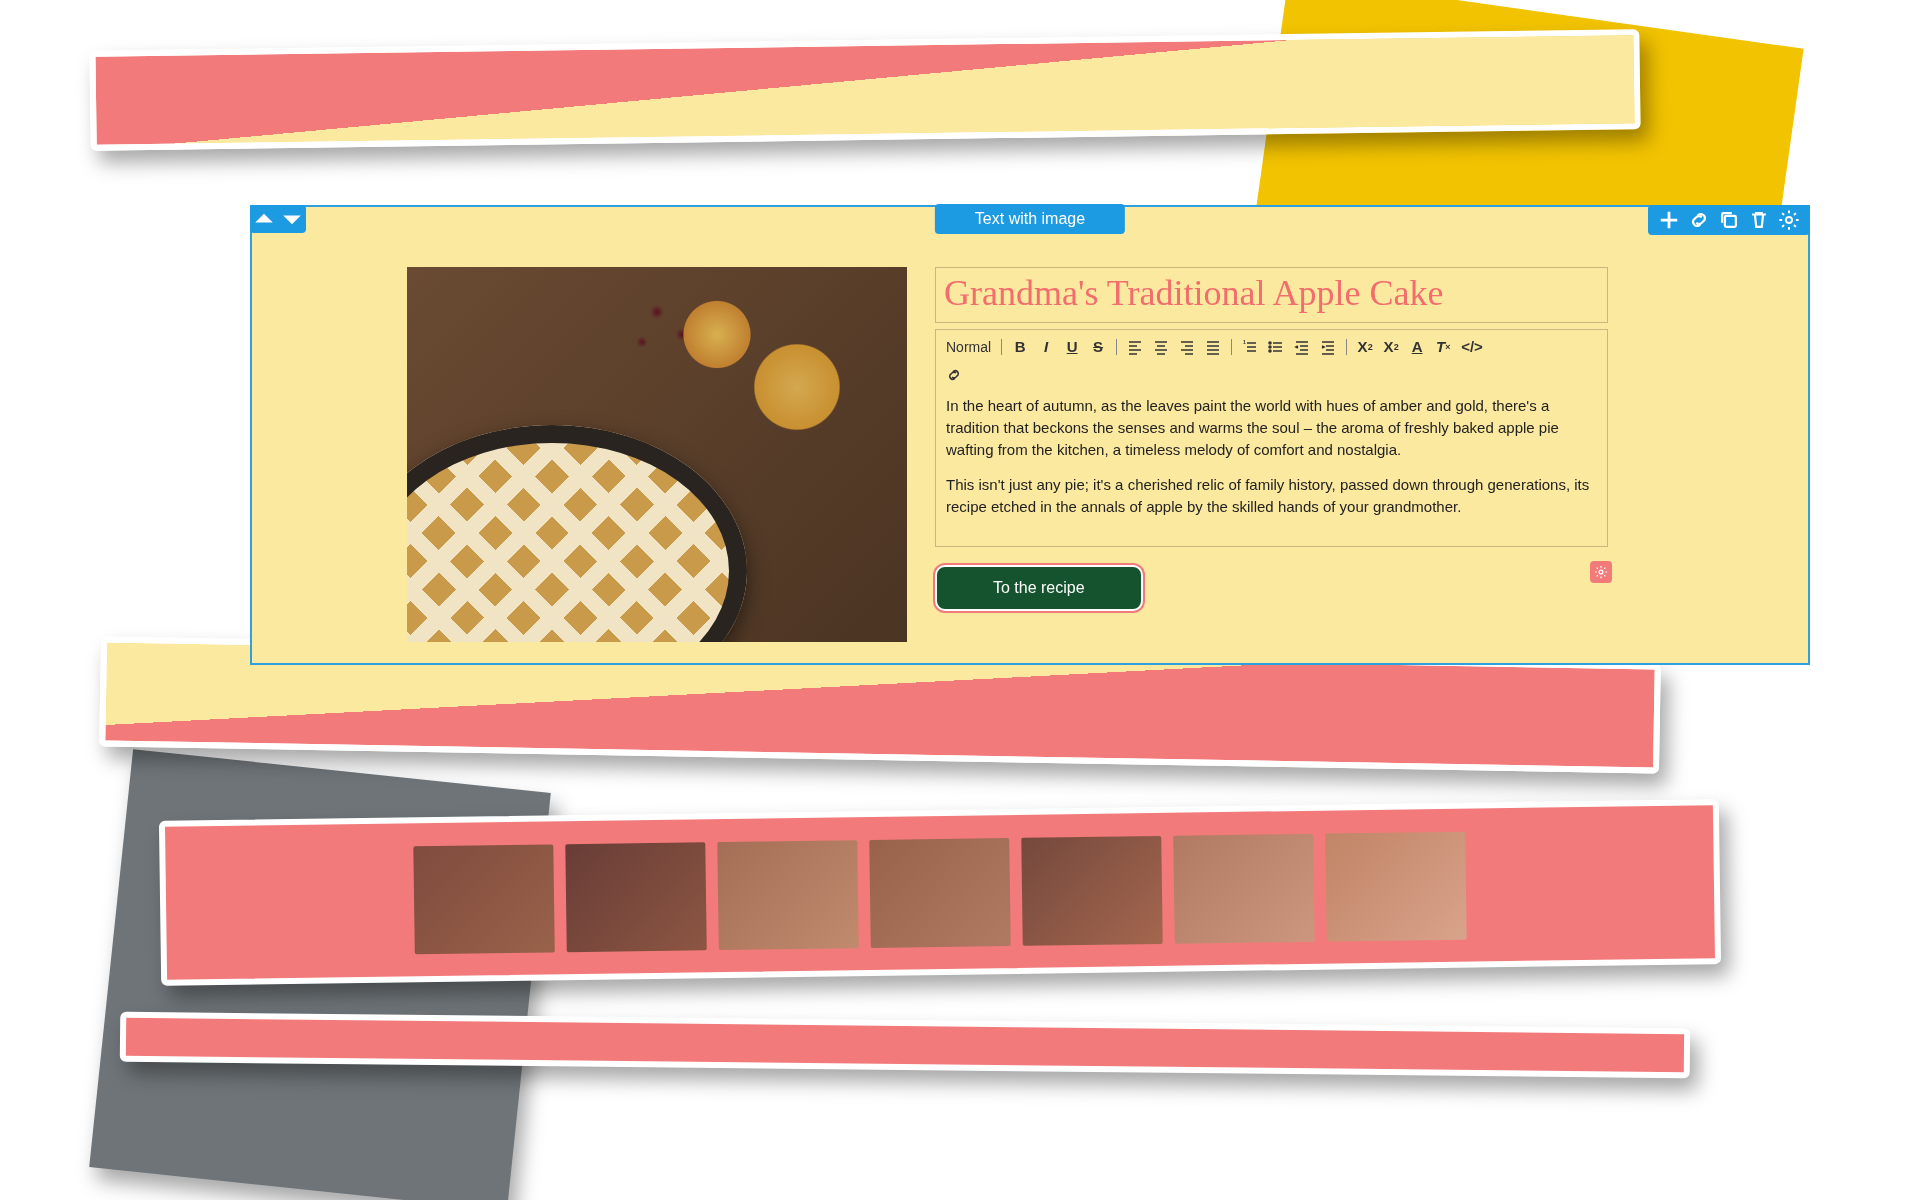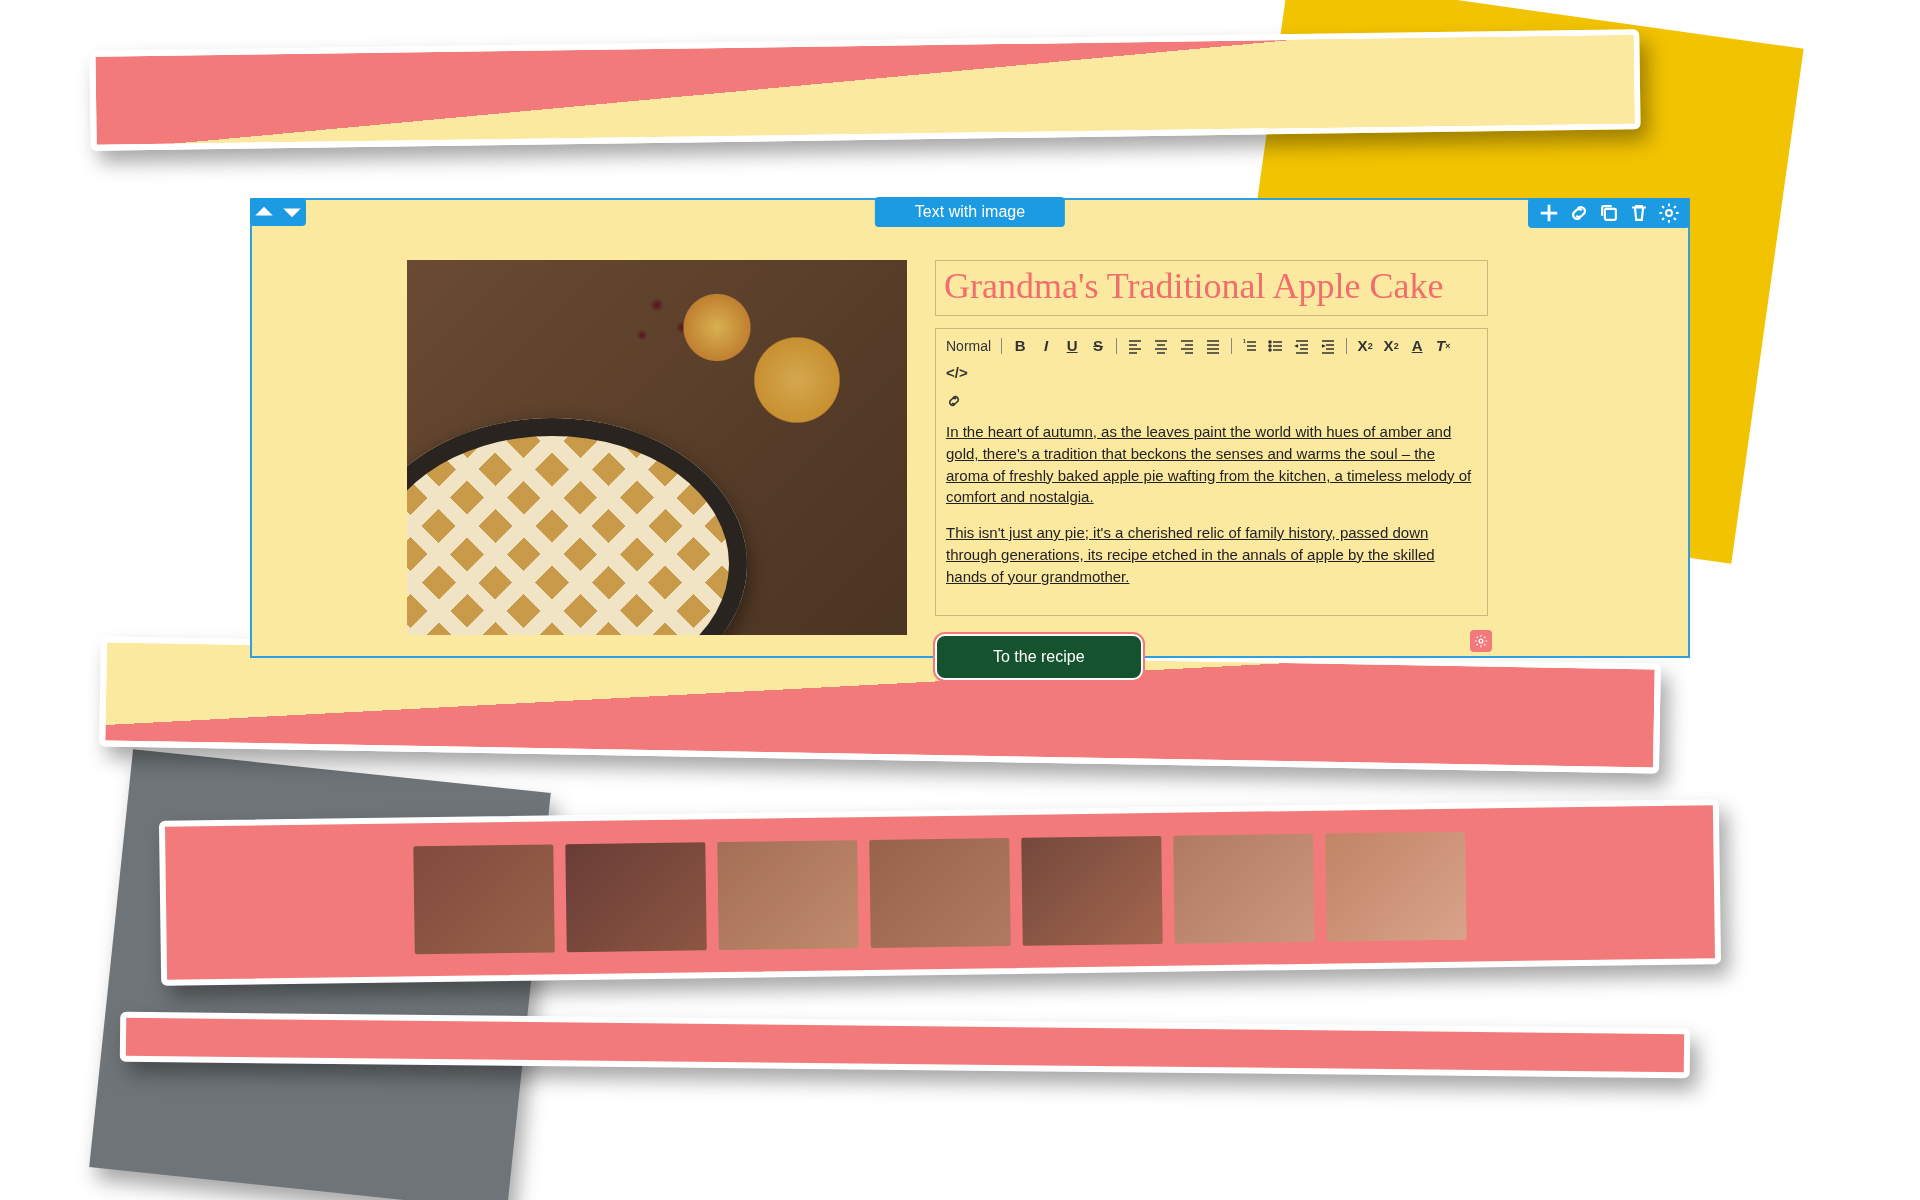--- a/index.html
+++ b/index.html
@@ -85,22 +85,22 @@
 .thumb.t3{background:linear-gradient(135deg,#8a6a4a,#b0906a);}
 .thumb.t4{background:linear-gradient(135deg,#7a5a3a,#9a7a5a);}
 .thumb.t5{background:linear-gradient(135deg,#4a3828,#8a6040);}
 .thumb.t6{background:linear-gradient(135deg,#9a7a5a,#c0a080);}
 .thumb.t7{background:linear-gradient(135deg,#b08860,#d0b090);}
 
 
 .editor-panel {
   position: absolute;
   left: 250px;
-  top: 198px;
-  width: 1440px;
+  top: 205px;
+  width: 1560px;
   height: 460px;
   background: #fce9a0;
   border: 2px solid #2f9fe0;
   z-index: 5;
 }
 .editor-topbar {
   position: absolute;
   top: -3px; left: 50%;
   transform: translateX(-50%);
   background: #1c9be3;
@@ -170,21 +170,21 @@
 }
 
 .text-col {
   flex:1;
   display:flex;
   flex-direction:column;
 }
 .title-field {
   border: 1px solid #c8b880;
   padding: 4px 8px 8px;
-  margin-bottom: 12px;
+  margin-bottom: 6px;
 }
 .title-text {
   font-family: 'Brush Script MT', cursive;
   font-size: 36px;
   color: #f26d6d;
 }
 .rte-box {
   border: 1px solid #c8b880;
   padding: 8px 10px 14px;
 }
@@ -202,21 +202,21 @@
   padding-bottom:12px;
 }
 .fmt { cursor:pointer; font-weight:bold; font-size:15px; display:inline-flex; align-items:center; justify-content:center; min-width:16px;}
 .fmt svg { width:16px; height:16px; }
 .sep { width:1px; height:16px; background:#888; }
 .body-text {
   font-size: 15px;
   line-height: 1.45;
   color: #222;
 }
-.body-text p { margin-bottom: 14px; text-decoration: underline; }
+.body-text p { margin-bottom: 14px; }
 .cta-wrap { margin-top: 18px; position:relative; display:inline-block;}
 .cta-btn {
   background: #14532d;
   color: #fff;
   border: 2px solid #fff;
   border-radius: 10px;
   padding: 12px 56px;
   font-size: 16px;
   cursor:pointer;
   box-shadow: 0 0 0 2px #f37a7a;

